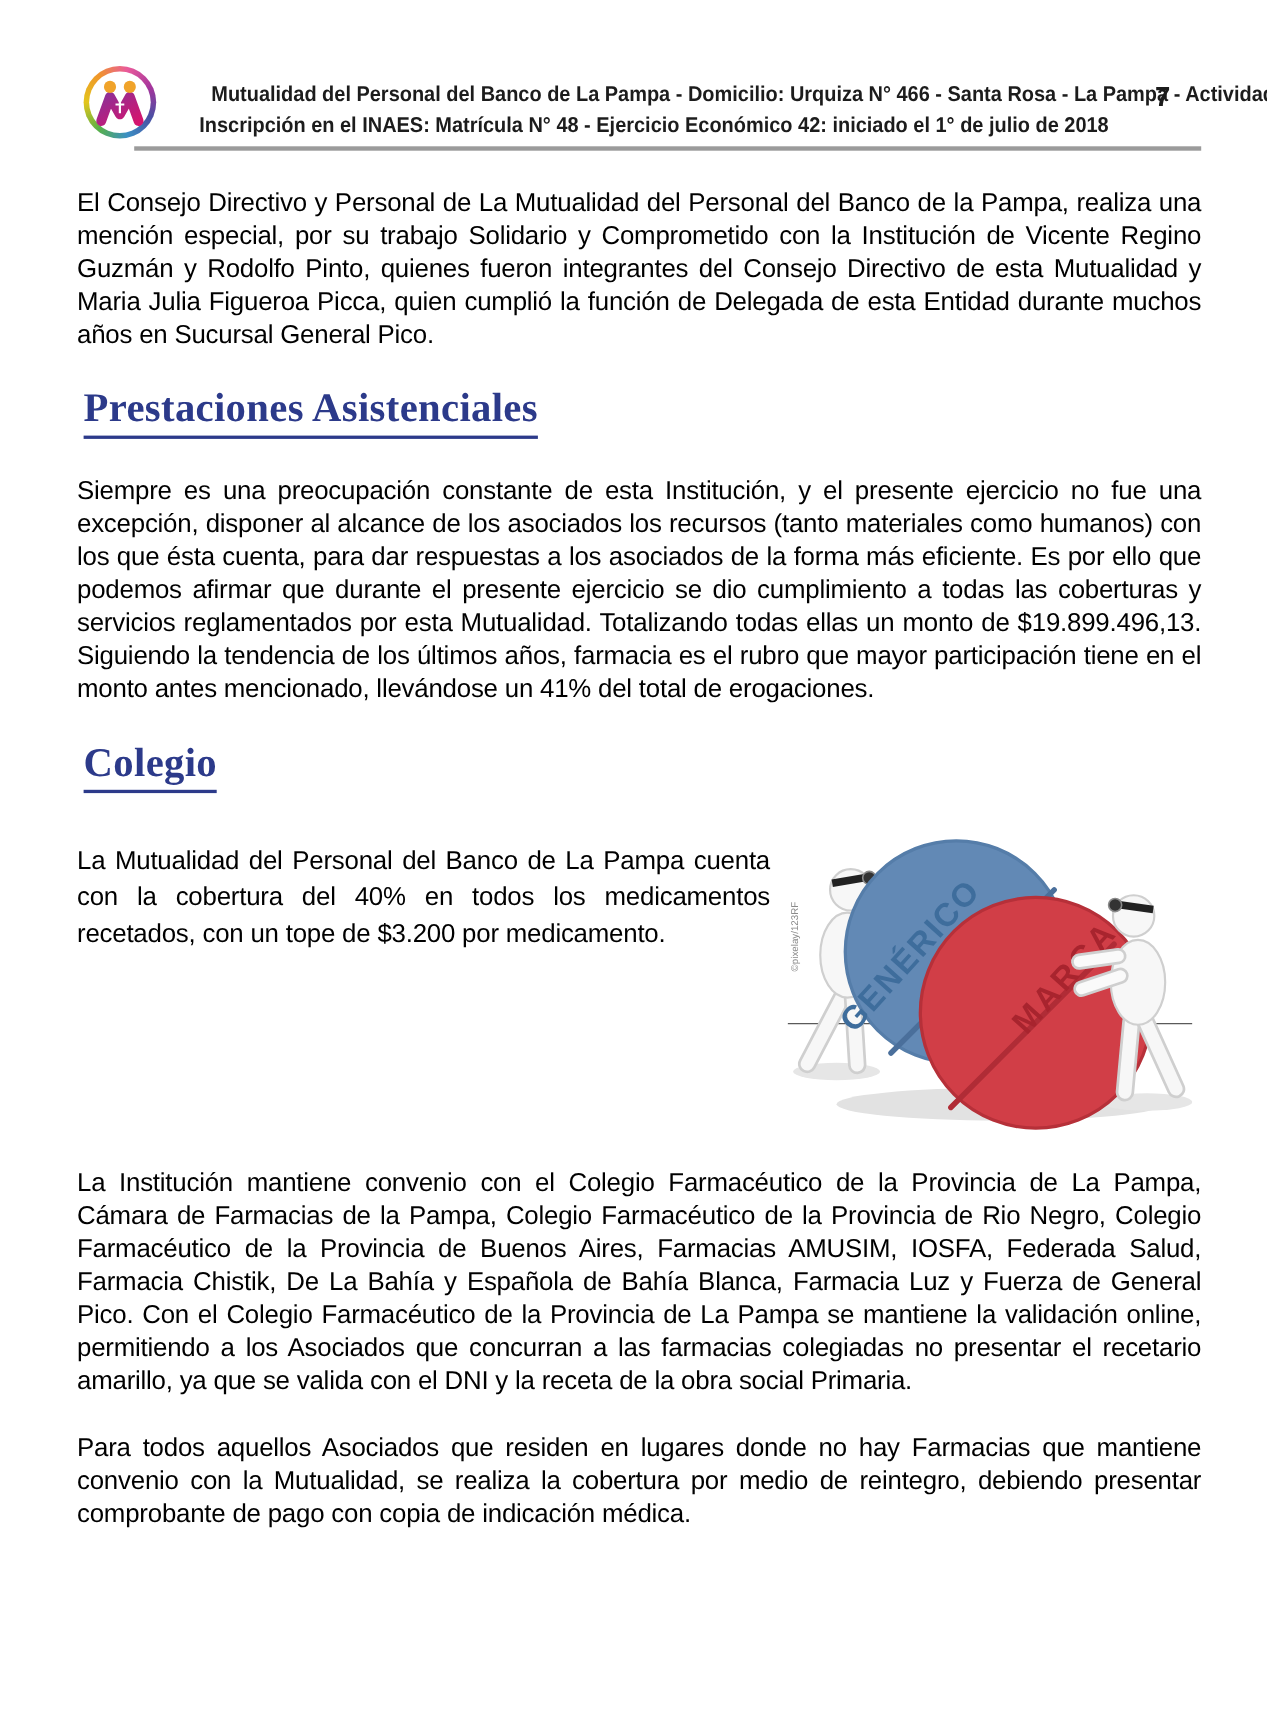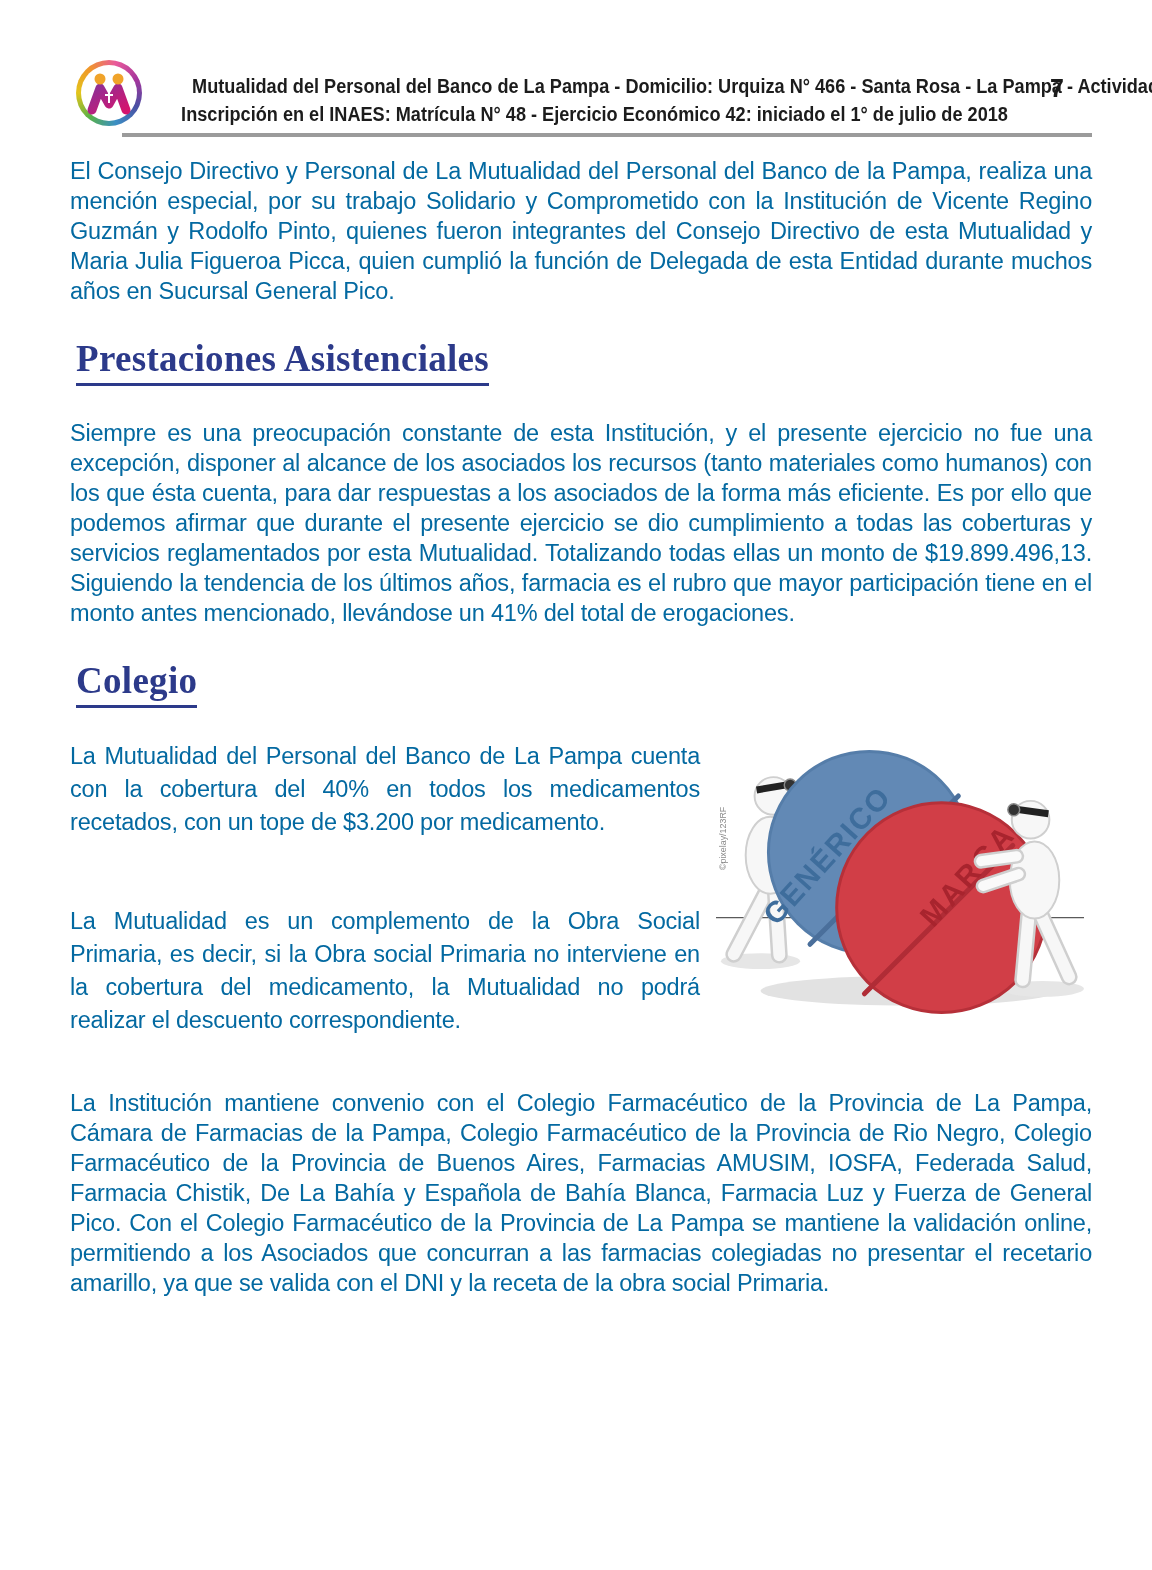--- a/index.html
+++ b/index.html
@@ -27,21 +27,21 @@
   .page-number{
     position:absolute;right:88px;top:74px;font-weight:700;font-size:25px;color:#1c1c1c;
   }
   .header-rule{
     position:absolute;left:122px;right:60px;top:133px;height:4px;background:#9b9b9b;
   }
   
   .content{position:absolute;top:140px;left:0;right:0;padding:16px 60px 0 70px;}
   p.body{
     font-size:23.5px;line-height:30px;text-align:justify;letter-spacing:-.2px;
-    color:#0369a1;margin:0 0 31px 0;
+    color:#000000;margin:13px 0 31px 0;
   }
   .section-heading{
     margin:20px 0 32px 6px;font-family:"Liberation Serif",serif;font-weight:700;
     font-size:37px;color:#2c3a8a;letter-spacing:.3px;
   }
   .section-heading .underlined{
     display:inline-block;border-bottom:3px solid #2c3a8a;padding-bottom:3px;
   }
   .two-col{display:flex;gap:16px;margin-bottom:20px;}
   .two-col .text-col{width:630px;}
@@ -85,21 +85,20 @@
 
     <h2 class="section-heading"><span class="underlined">Prestaciones Asistenciales</span></h2>
 
     <p class="body">Siempre es una preocupación constante de esta Institución, y el presente ejercicio no fue una excepción, disponer al alcance de los asociados los recursos (tanto materiales como humanos) con los que ésta cuenta, para dar respuestas a los asociados de la forma más eficiente. Es por ello que podemos afirmar que durante el presente ejercicio se dio cumplimiento a todas las coberturas y servicios reglamentados por esta Mutualidad. Totalizando todas ellas un monto de $19.899.496,13. Siguiendo la tendencia de los últimos años, farmacia es el rubro que mayor participación tiene en el monto antes mencionado, llevándose un 41% del total de erogaciones.</p>
 
     <h2 class="section-heading"><span class="underlined">Colegio</span></h2>
 
     <div class="two-col">
       <div class="text-col">
         <p class="body first">La Mutualidad del Personal del Banco de La Pampa cuenta con la cobertura del 40% en todos los medicamentos recetados, con un tope de $3.200 por medicamento.</p>
-        <p class="body">La Mutualidad es un complemento de la Obra Social Primaria, es decir, si la Obra social Primaria no interviene en la cobertura del medicamento, la Mutualidad no podrá realizar el descuento correspondiente.</p>
       </div>
       <div class="image-col">
         <svg width="368" height="282" viewBox="0 0 372 282">
 
           <text x="10" y="130" font-size="9" fill="#8a8a8a" transform="rotate(-90 10 130)" font-family="Liberation Sans, sans-serif">©pixelay/123RF</text>
 
           <line x1="0" y1="178" x2="372" y2="178" stroke="#5a5a5a" stroke-width="1.2"></line>
 
           <ellipse cx="195" cy="252" rx="150" ry="15" fill="#e2e2e2"></ellipse>
           <ellipse cx="45" cy="222" rx="40" ry="8" fill="#e6e6e6"></ellipse>
@@ -144,15 +143,16 @@
             <line x1="306" y1="134" x2="270" y2="146" stroke="#fafafa" stroke-width="10" stroke-linecap="round"></line>
             <circle cx="318" cy="79" r="19" fill="#f7f7f7" stroke="#cfcfcf" stroke-width="2"></circle>
             <line x1="300" y1="68" x2="336" y2="73" stroke="#222222" stroke-width="7"></line>
             <circle cx="301" cy="69" r="6" fill="#333333" stroke="#8a8a8a" stroke-width="1.5"></circle>
           </g>
         </svg>
       </div>
     </div>
 
     <p class="body">La Institución mantiene convenio con el Colegio Farmacéutico de la Provincia de La Pampa, Cámara de Farmacias de la Pampa, Colegio Farmacéutico de la Provincia de Rio Negro, Colegio Farmacéutico de la Provincia de Buenos Aires, Farmacias AMUSIM, IOSFA, Federada Salud, Farmacia Chistik, De La Bahía y Española de Bahía Blanca, Farmacia Luz y Fuerza de General Pico. Con el Colegio Farmacéutico de la Provincia de La Pampa se mantiene la validación online, permitiendo a los Asociados que concurran a las farmacias colegiadas no presentar el recetario amarillo, ya que se valida con el DNI y la receta de la obra social Primaria.</p>
+    <p class="body">Para todos aquellos Asociados que residen en lugares donde no hay Farmacias que mantiene convenio con la Mutualidad, se realiza la cobertura por medio de reintegro, debiendo presentar comprobante de pago con copia de indicación médica.</p>
 
   </div>
 </div>
 
 </body></html>

